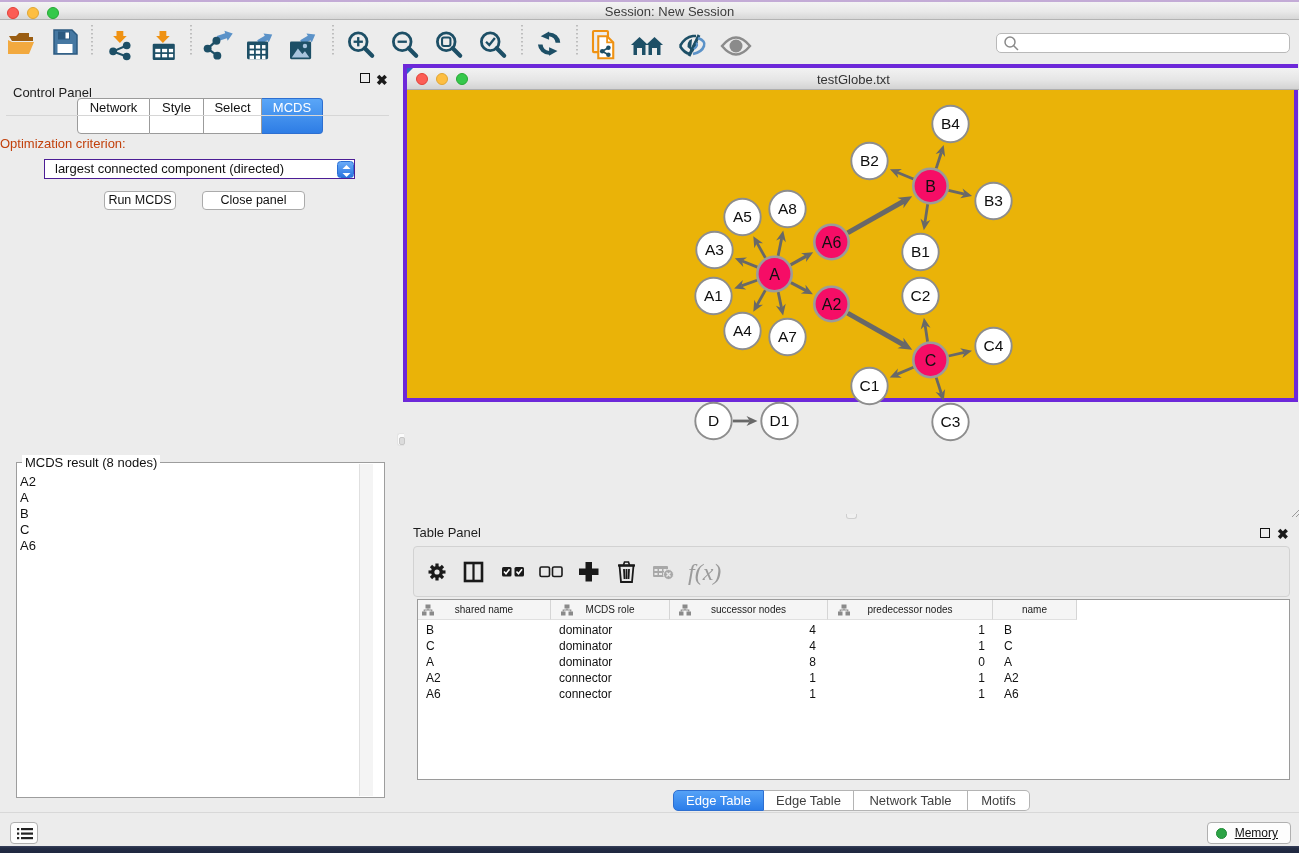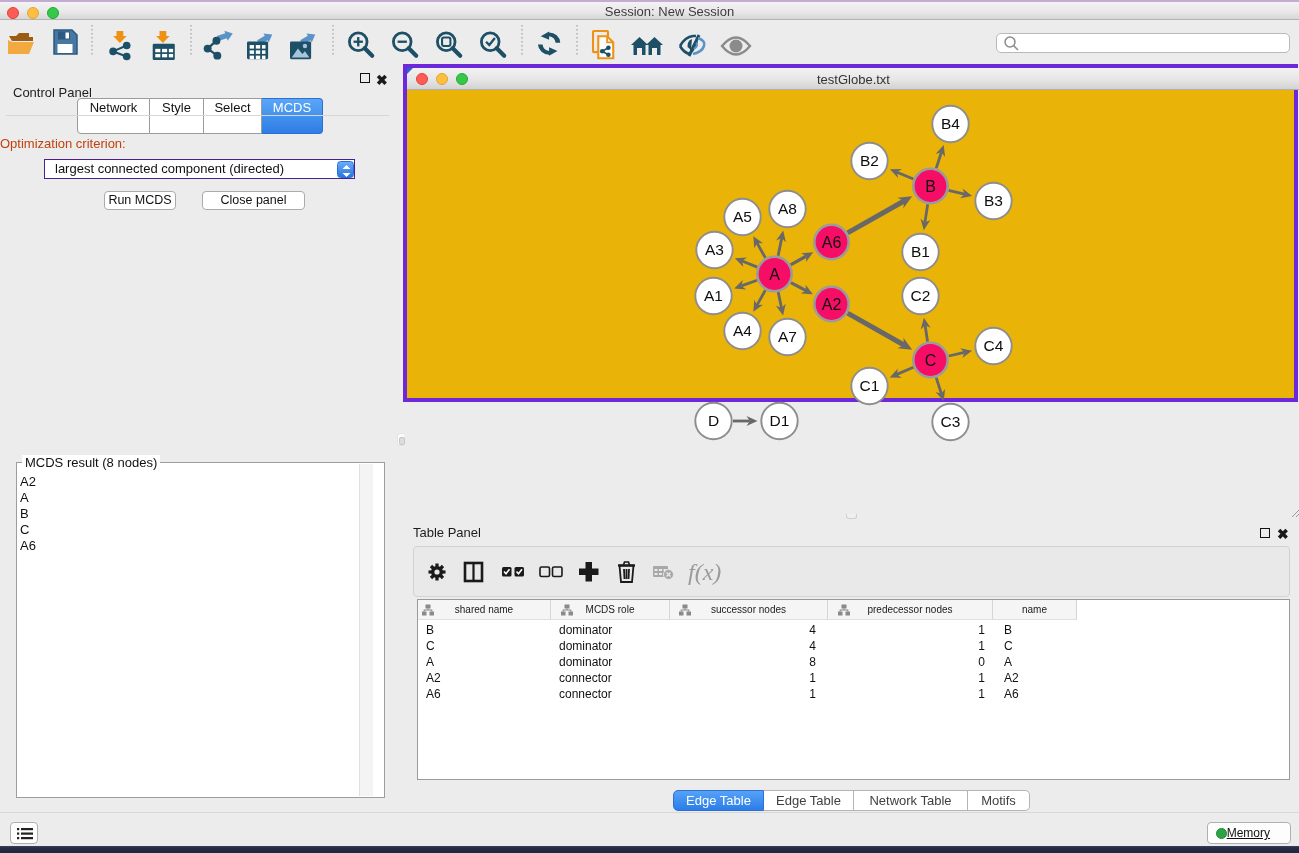--- a/index.html
+++ b/index.html
@@ -56,21 +56,21 @@
 .td { position:absolute; font-size:12px; color:#111; height:16px; line-height:16px; }
 
 .btab { position:absolute; top:790px; height:21px; background:#fff; border:1px solid #b4b4b4; border-left:none;
   font-size:13px; color:#404040; text-align:center; line-height:20px; }
 .btab.first { border-left:1px solid #b4b4b4; border-radius:5px 0 0 5px;
   background:linear-gradient(180deg,#55a2f7 0%,#2b7de9 100%); color:#fff; border-color:#2e6fd0; }
 .btab.last { border-radius:0 5px 5px 0; }
 
 #statusbar { left:0; top:812px; width:1299px; height:33px; background:#ececec; border-top:1px solid #d8d8d8; }
 #listbtn { left:10px; top:822px; width:28px; height:22px; background:#fdfdfd; border:1px solid #b0b0b0; border-radius:4px; }
-#membox { left:1207px; top:822px; width:84px; height:22px; background:#fdfdfd; border:1px solid #b0b0b0; border-radius:4px; font-size:12px; color:#111; line-height:20px; text-align:right; padding-right:20px;text-decoration:underline; }
+#membox { left:1207px; top:822px; width:84px; height:22px; background:#fdfdfd; border:1px solid #b0b0b0; border-radius:4px; font-size:12px; color:#111; line-height:20px; text-align:right; padding-right:12px;text-decoration:underline; }
 #memdot { position:absolute; left:8px; top:5px; width:11px; height:11px; border-radius:50%; background:#2ca345; border:1px solid #1e8a35; }
 #darkstrip { left:0; top:846px; width:1299px; height:7px; background:linear-gradient(180deg,#39415c 0%,#232c44 30%,#1e2740 100%); }
 </style>
 </head>
 <body>
 <div id="purple" class="abs"></div>
 <div id="titlebar" class="abs">
   <div id="tl-r" class="tl"></div>
     <div id="tl-y" class="tl"></div>
     <div id="tl-g" class="tl"></div>

